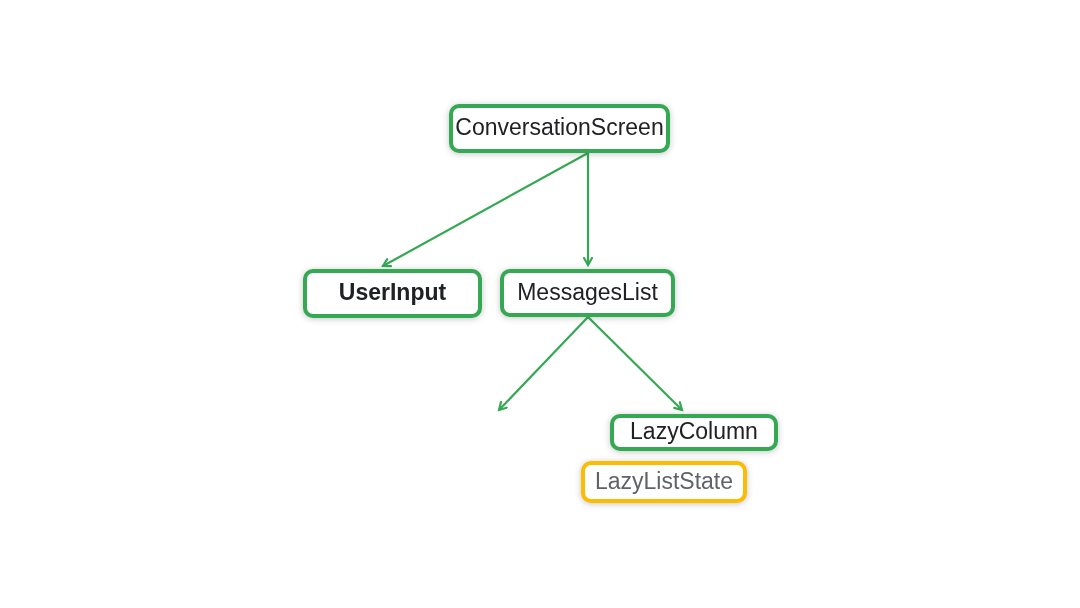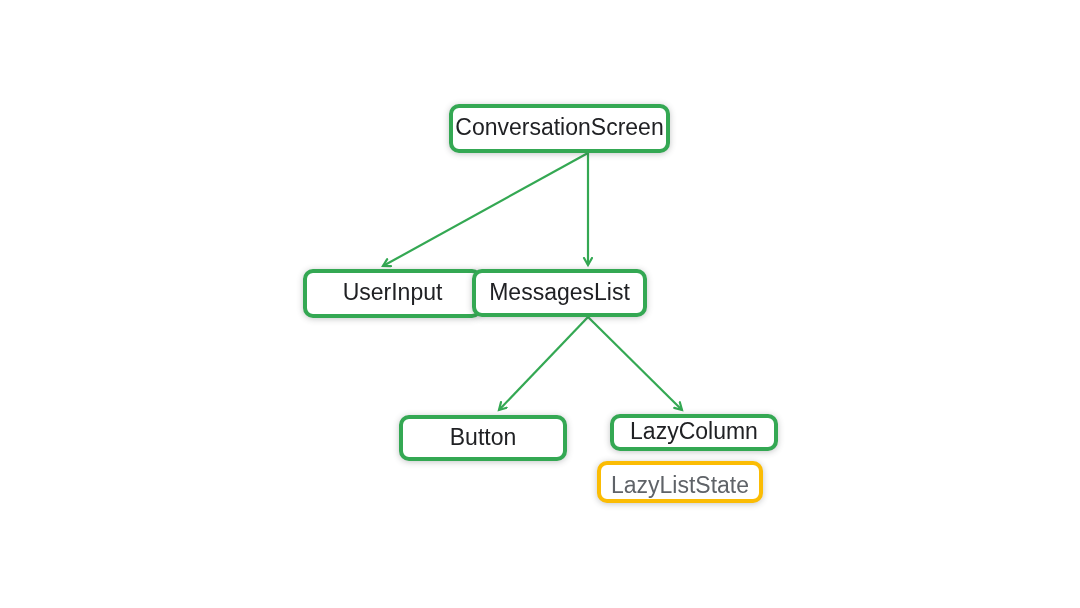--- a/index.html
+++ b/index.html
@@ -56,33 +56,30 @@
   <line x1="588" y1="153" x2="383" y2="266" stroke="#34A853" stroke-width="2.2" marker-end="url(#arrowhead)"></line>
       <line x1="588" y1="153" x2="588" y2="265" stroke="#34A853" stroke-width="2.2" marker-end="url(#arrowhead)"></line>
       <line x1="588" y1="317" x2="499" y2="410" stroke="#34A853" stroke-width="2.2" marker-end="url(#arrowhead)"></line>
       <line x1="588" y1="317" x2="682" y2="410" stroke="#34A853" stroke-width="2.2" marker-end="url(#arrowhead)"></line>
     </svg>
 
   <div class="node" style="left: 449px; top: 104px; width: 221px; height: 49px; border-color: rgb(52, 168, 83);">
     <span style="color: rgb(32, 33, 36);">ConversationScreen</span>
   </div>
 
-  <div class="node" style="left: 303px; top: 269px; width: 179px; height: 49px; border-color: rgb(52, 168, 83);">
+  <div class="node" style="left: 303px; top: 269px; width: 179px; height: 49px; border-color: rgb(52, 168, 83); font-weight: bold;">
     <span style="color: rgb(32, 33, 36);">UserInput</span>
   </div>
 
-  <div class="node" style="left: 472px; top: 269px; width: 175px; height: 48px; border-color: rgb(52, 168, 83);">
+  <div class="node" style="left: 500px; top: 269px; width: 175px; height: 48px; border-color: rgb(52, 168, 83);">
     <span style="color: rgb(32, 33, 36);">MessagesList</span>
   </div>
 
-  <div class="node" style="left: 399px; top: 415px; width: 168px; height: 46px; border-color: rgb(52, 168, 83);">
-    <span style="color: rgb(32, 33, 36);">Button</span>
-  </div>
 
   <div class="node" style="left: 610px; top: 414px; width: 168px; height: 37px; border-color: rgb(52, 168, 83);">
     <span style="color: rgb(32, 33, 36);">LazyColumn</span>
   </div>
 
-  <div class="node" style="left: 597px; top: 461px; width: 166px; height: 42px; border-color: rgb(251, 188, 4); align-items: flex-end;">
+  <div class="node" style="left: 581px; top: 461px; width: 166px; height: 42px; border-color: rgb(251, 188, 4);">
     <span style="color: rgb(95, 99, 104);">LazyListState</span>
   </div>
 
 </div>
 
 </body></html>

